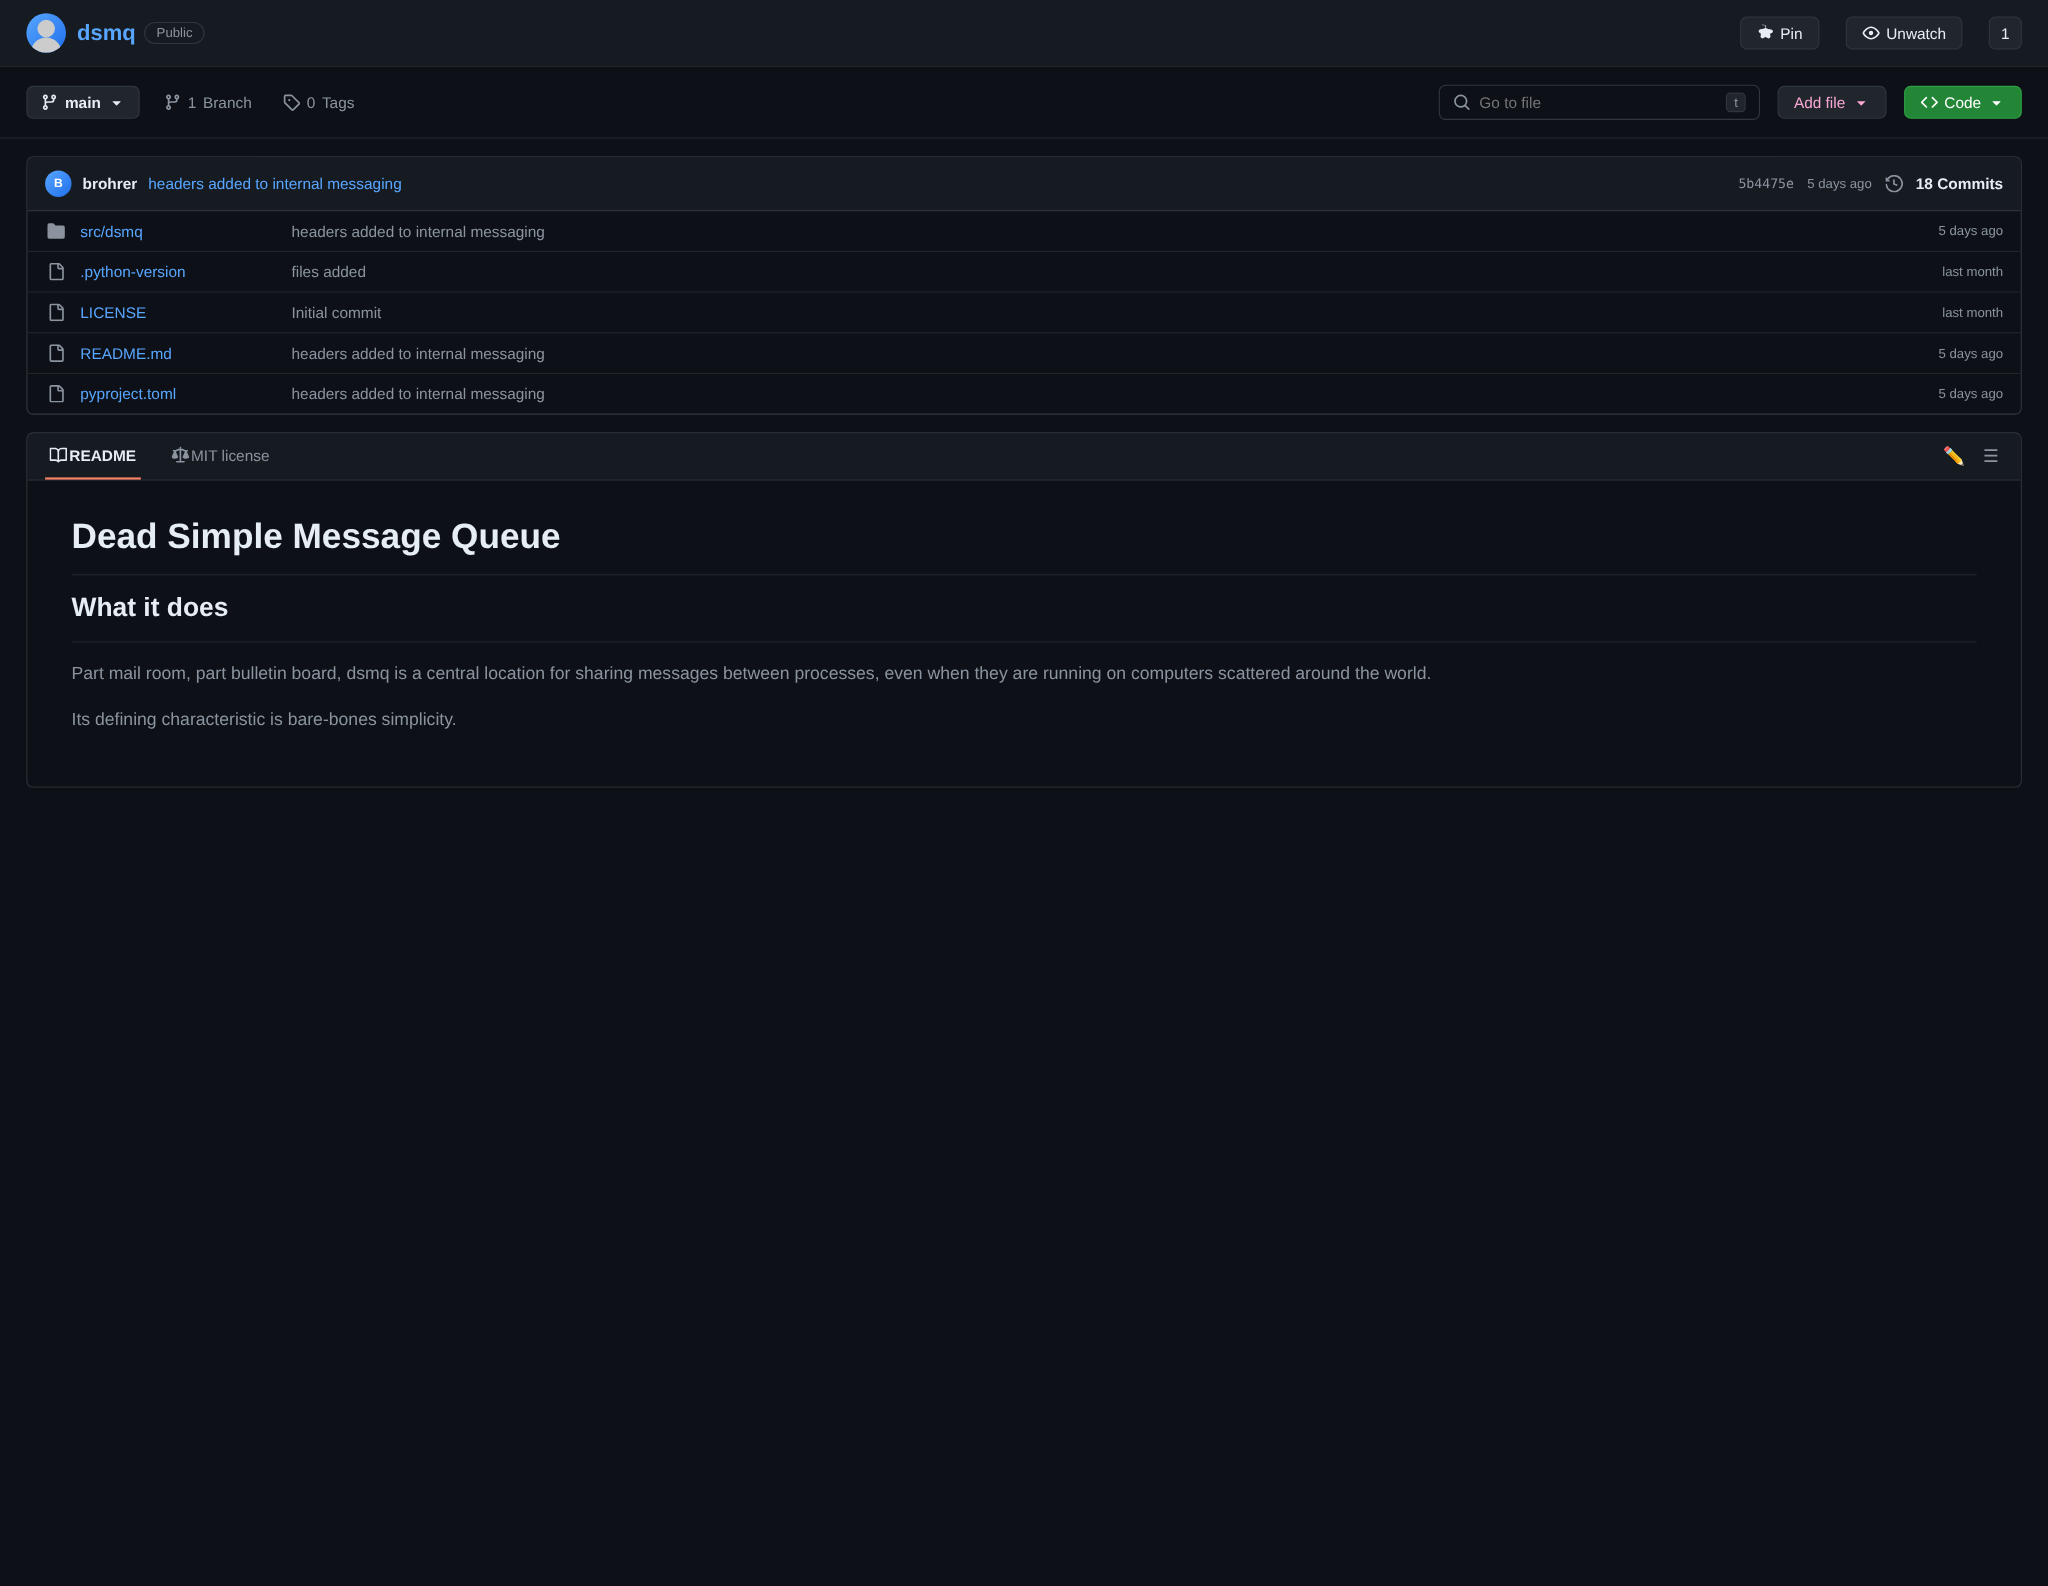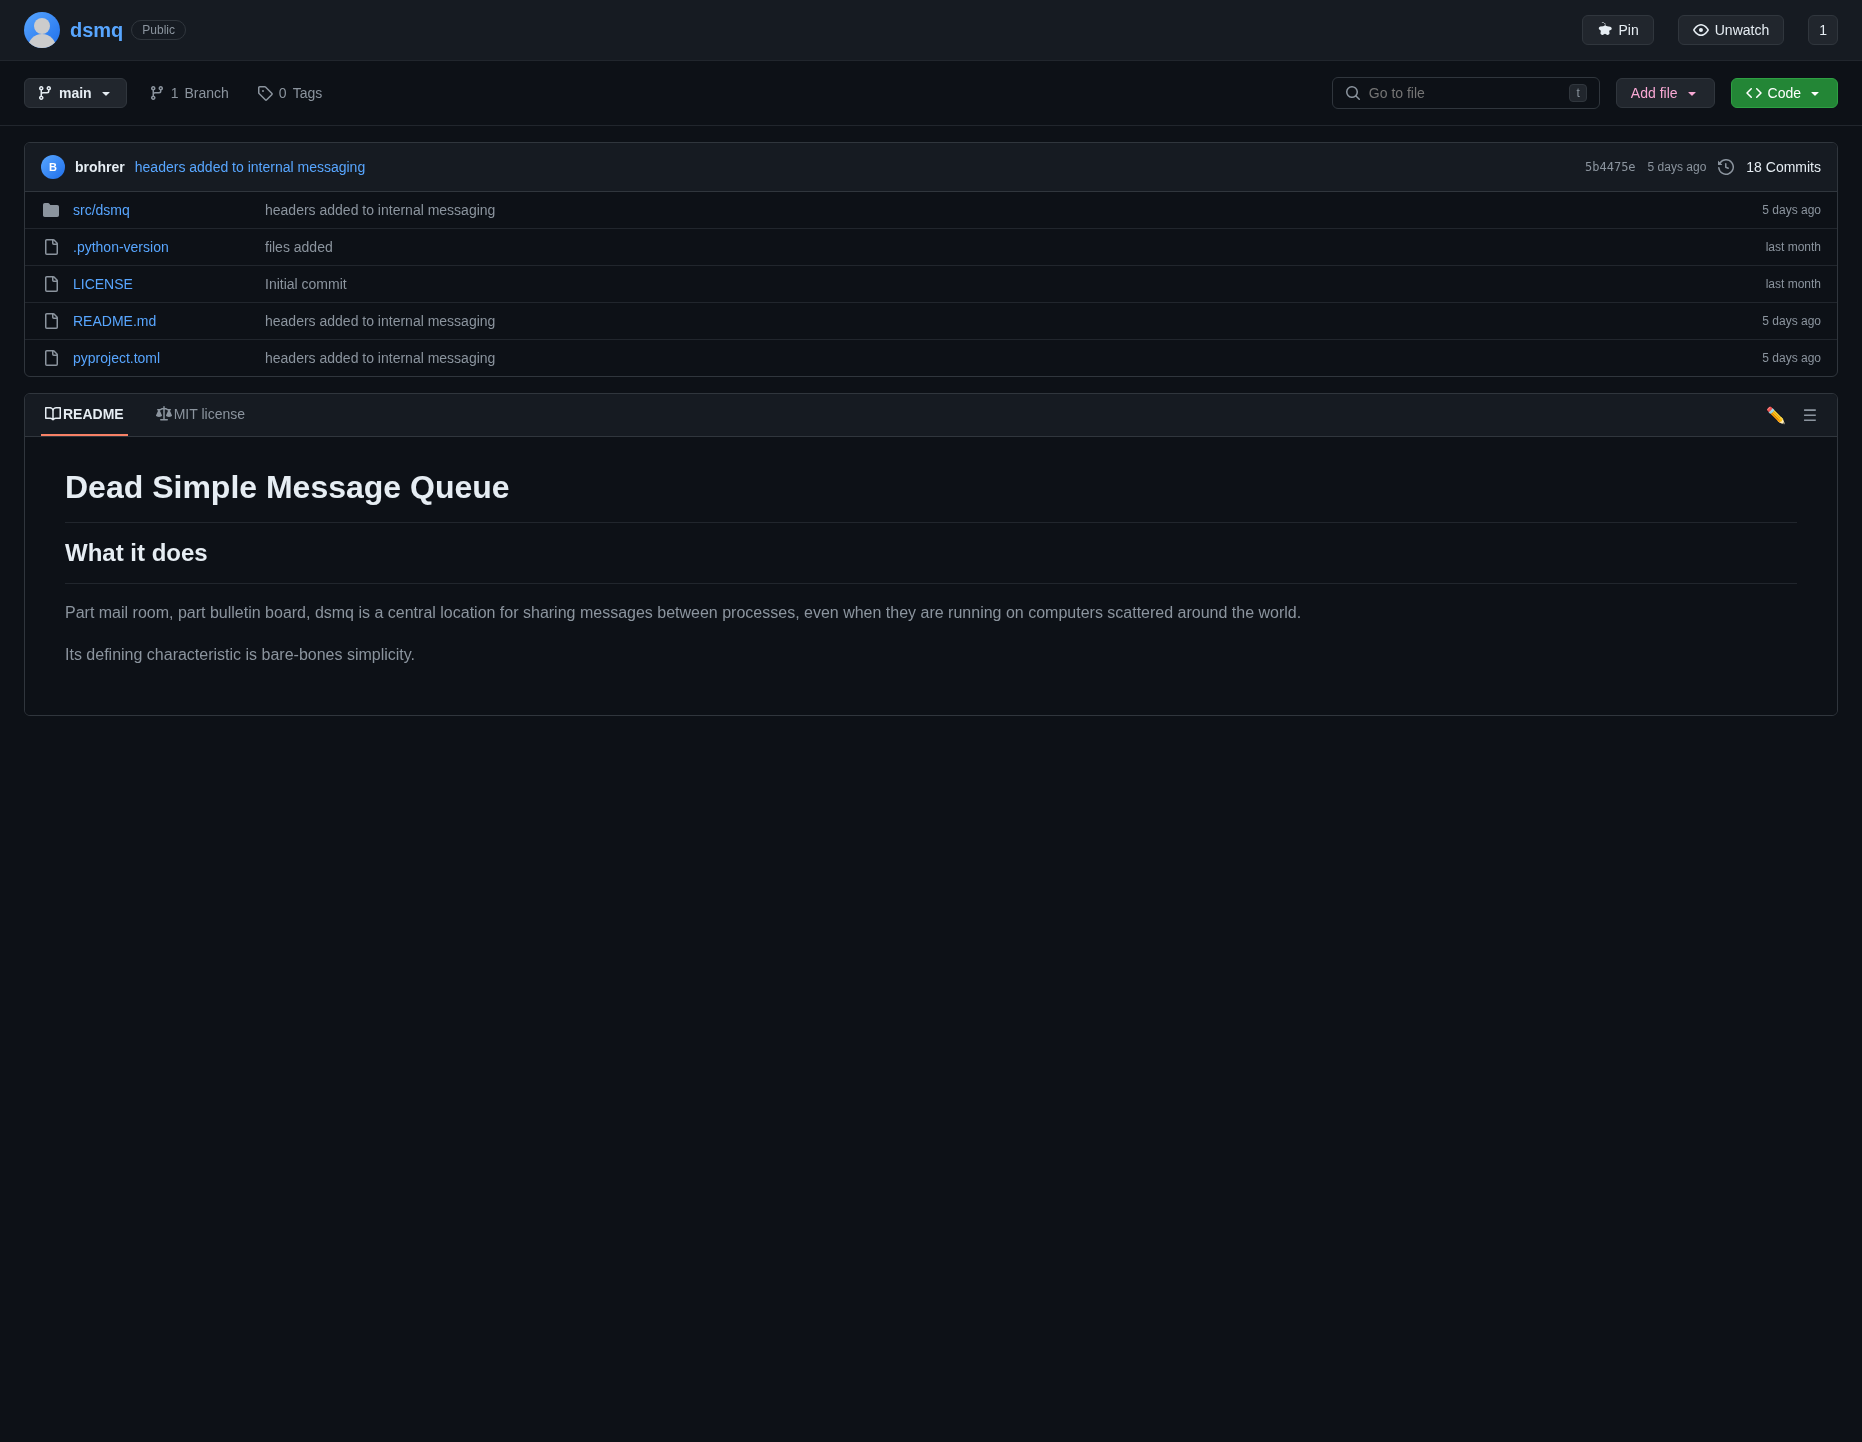--- a/index.html
+++ b/index.html
@@ -103,21 +103,21 @@
     }
     .search-bar {
       margin-left: auto;
       display: flex;
       align-items: center;
       gap: 8px;
       padding: 6px 12px;
       border: 1px solid #30363d;
       border-radius: 6px;
       background: #0d1117;
-      width: 268px;
+      width: 292px;
     }
     .search-bar input {
       background: none;
       border: none;
       outline: none;
       color: #8b949e;
       font-size: 14px;
       flex: 1;
     }
     .kbd {
@@ -211,21 +211,21 @@
     .commit-hash {
       font-family: monospace;
       color: #8b949e;
     }
     .commits-link {
       display: flex;
       align-items: center;
       gap: 6px;
       color: #e6edf3;
       font-size: 14px;
-      font-weight: 400;
+      font-weight: 700;
       cursor: pointer;
     }
 
     
     .file-row {
       display: flex;
       align-items: center;
       padding: 10px 16px;
       border-bottom: 1px solid #21262d;
       gap: 12px;

